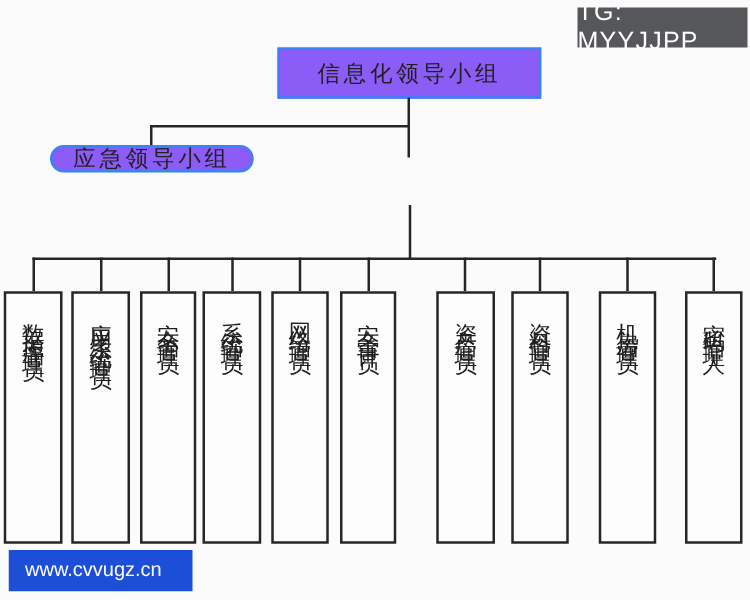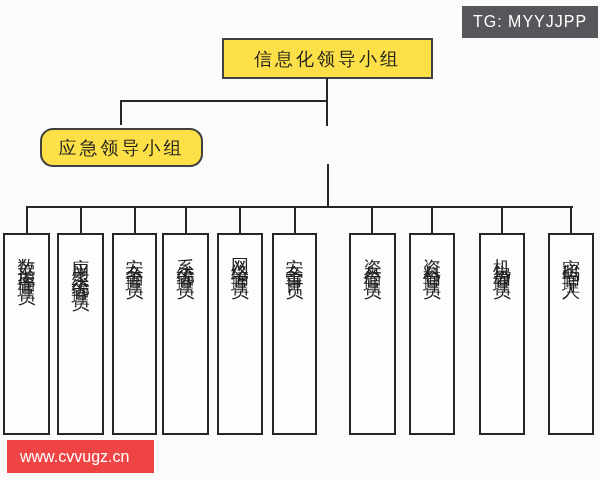--- a/index.html
+++ b/index.html
@@ -3,46 +3,46 @@
 <meta charset="utf-8">
 <style>
   html,body { margin:0; padding:0; background:#ffffff; }
   .stage {
     position:relative; width:600px; height:480px;
     background:#fbfbfb; overflow:hidden;
     font-family:"Liberation Serif", serif;
   }
   .node {
     position:absolute; box-sizing:border-box;
-    border:2px solid #404040; background:#fde047;
+    border:2px solid #3b82f6; background:#8b5cf6;
     display:flex; align-items:center; justify-content:center;
     font-size:18px; letter-spacing:3px; color:#1f1f1f; white-space:nowrap;
   }
   .node-root { left:222px; top:38px; width:211px; height:41px; }
-  .node-emergency { left:40px; top:128px; width:163px; height:39px;border-radius:13px; }
+  .node-emergency { left:40px; top:116px; width:163px; height:22px;border-radius:13px; }
   .node-departments { left:264px; top:125px; width:129px; height:39px; }
   .line { position:absolute; background:#262626; }
   .role {
     position:absolute; top:233px; height:202px; box-sizing:border-box;
     border:2px solid #262626; background:#fdfdfd;
     display:flex; justify-content:center; align-items:flex-start;
   }
   .role span {
     writing-mode:vertical-lr; text-orientation:upright;
     font-size:18px; letter-spacing:6px; padding-top:9px; color:#1f1f1f;
   }
   .badge {
     position:absolute; left:462px; top:6px; width:136px; height:32px;
     background:#56575b; color:#ffffff;
-    font-family:"Liberation Sans", sans-serif; font-size:16px;
+    font-family:"Liberation Sans", sans-serif; font-size:20px;
     display:flex; align-items:center; justify-content:center; letter-spacing:1px;
   }
   .sitebar {
     position:absolute; left:7px; top:440px; width:147px; height:33px;
-    background:#ef4444; color:#ffffff; box-sizing:border-box;
+    background:#1d4ed8; color:#ffffff; box-sizing:border-box;
     font-family:"Liberation Sans", sans-serif; font-size:16px;
     display:flex; align-items:center; padding-left:13px;
   }
 </style>
 </head>
 <body>
 
 <div class="stage">
 
   <div class="badge">TG: MYYJJPP</div>

